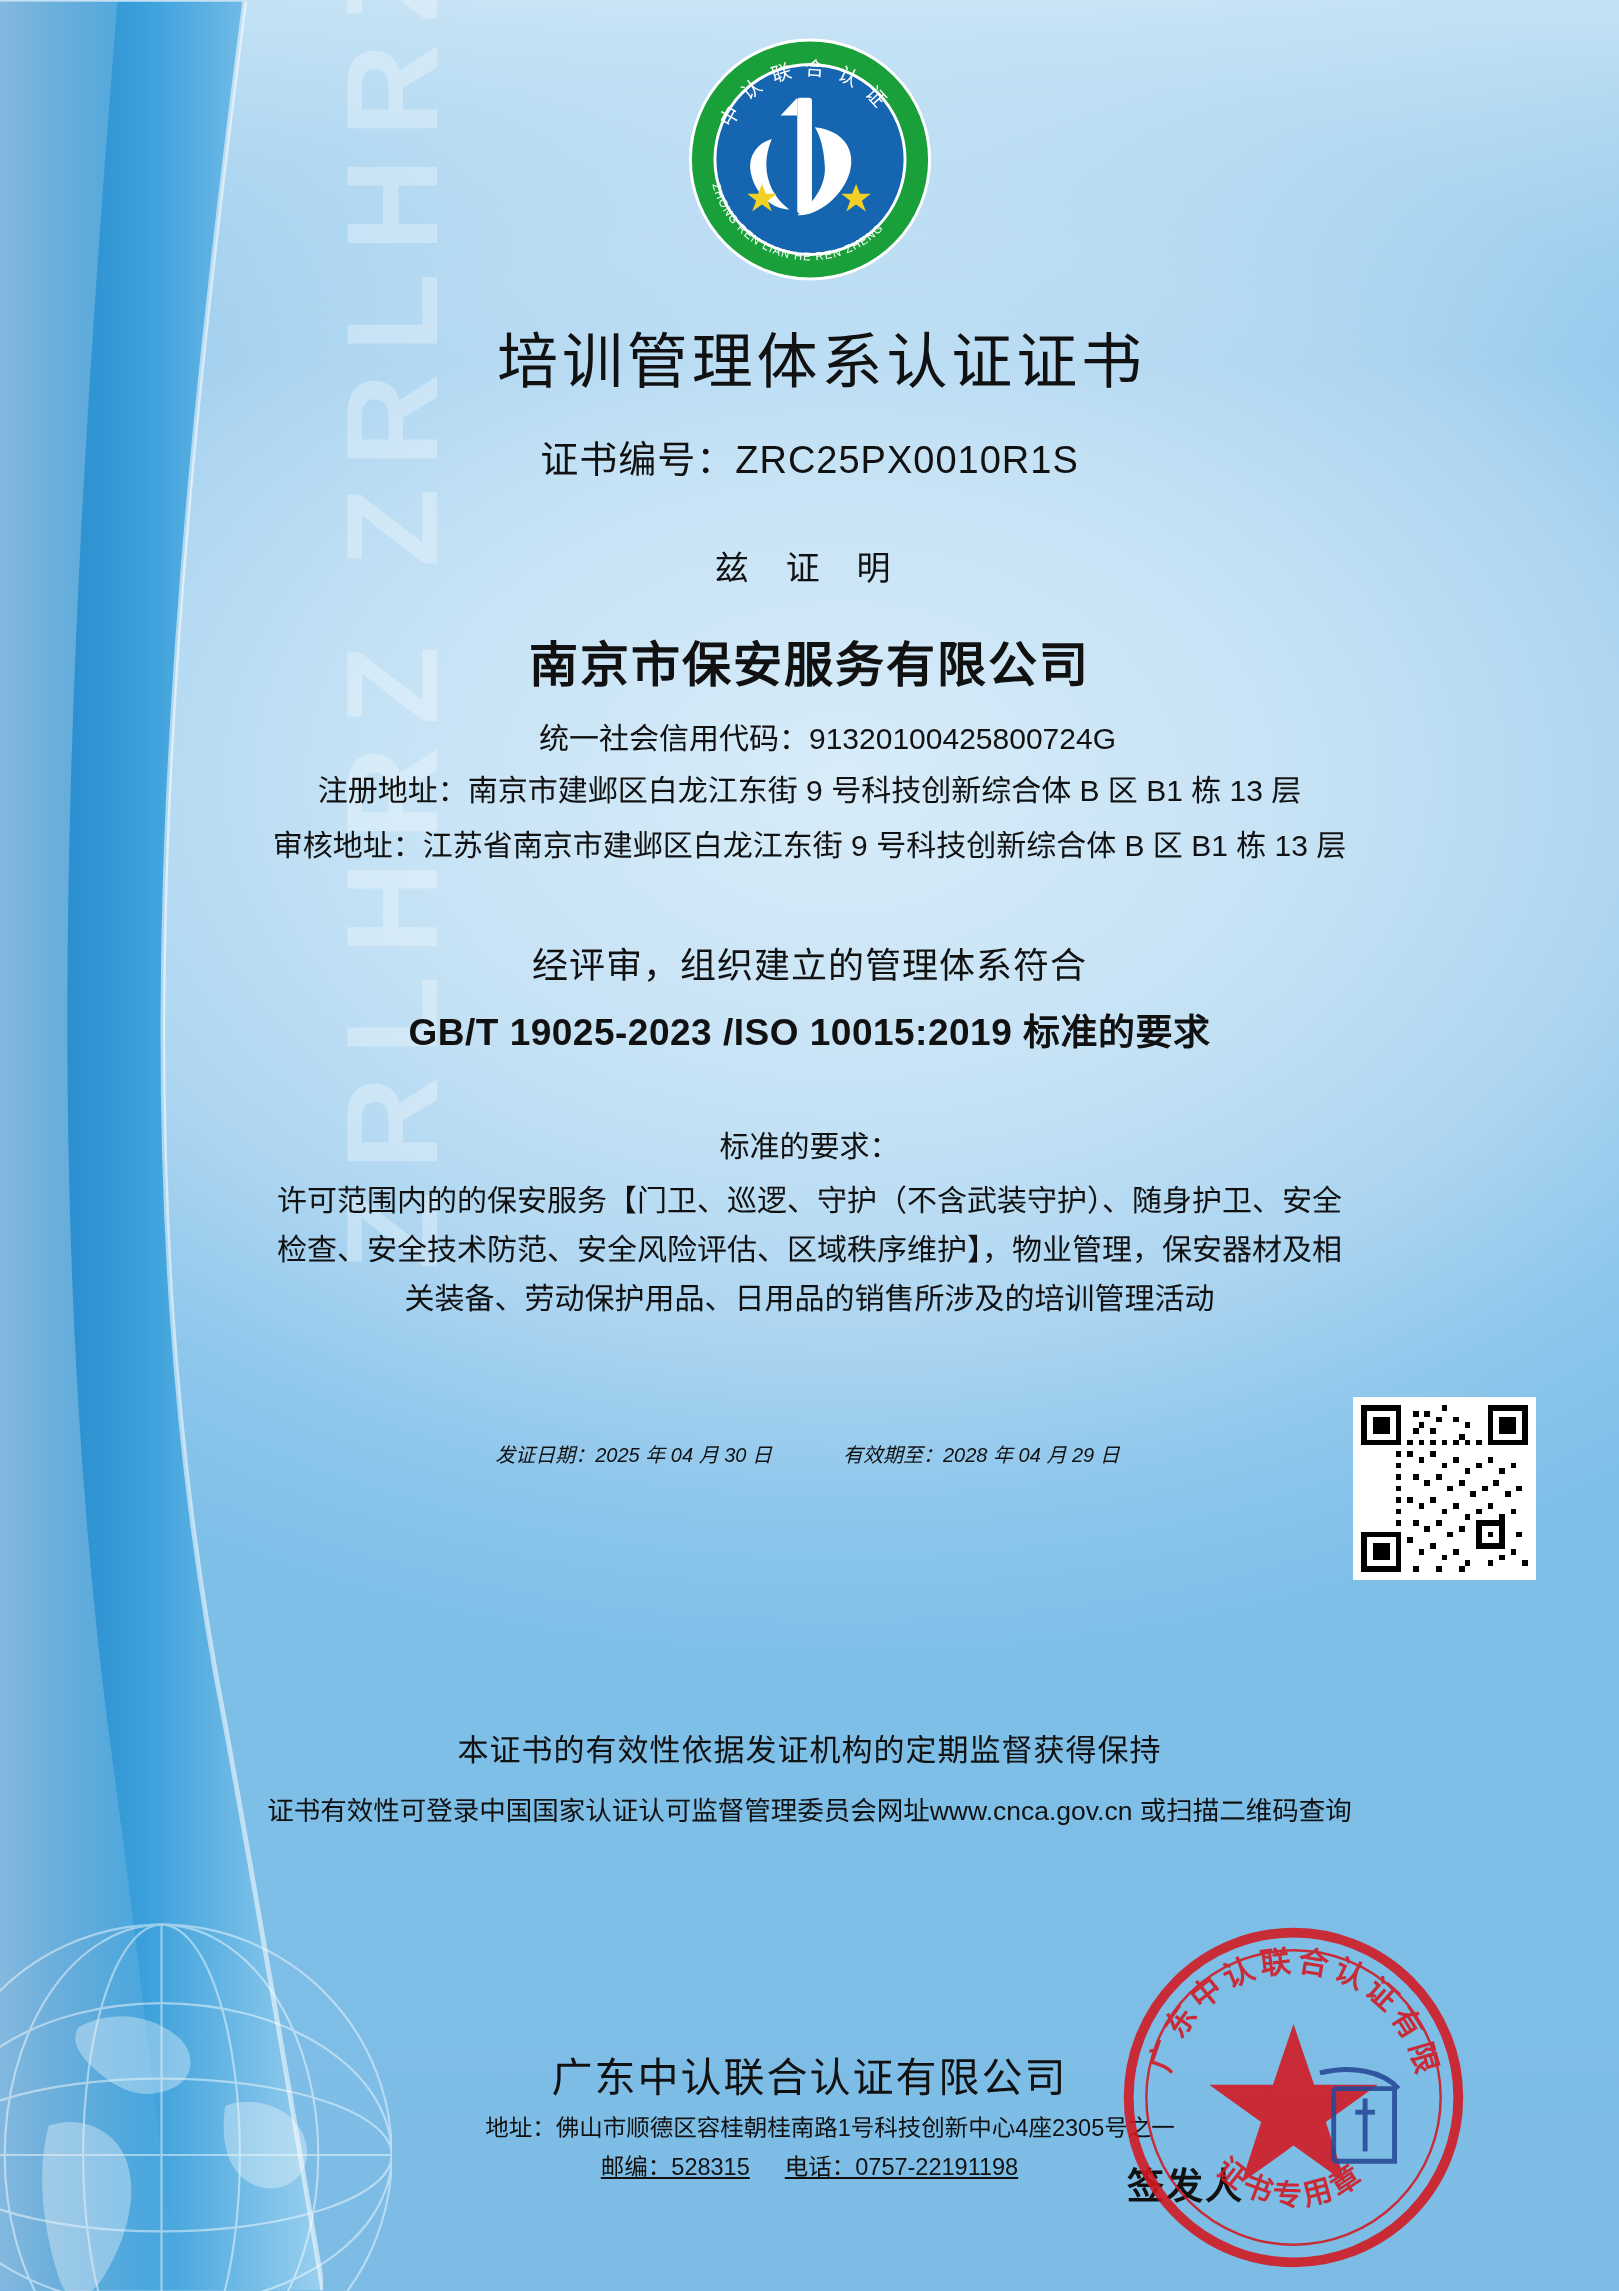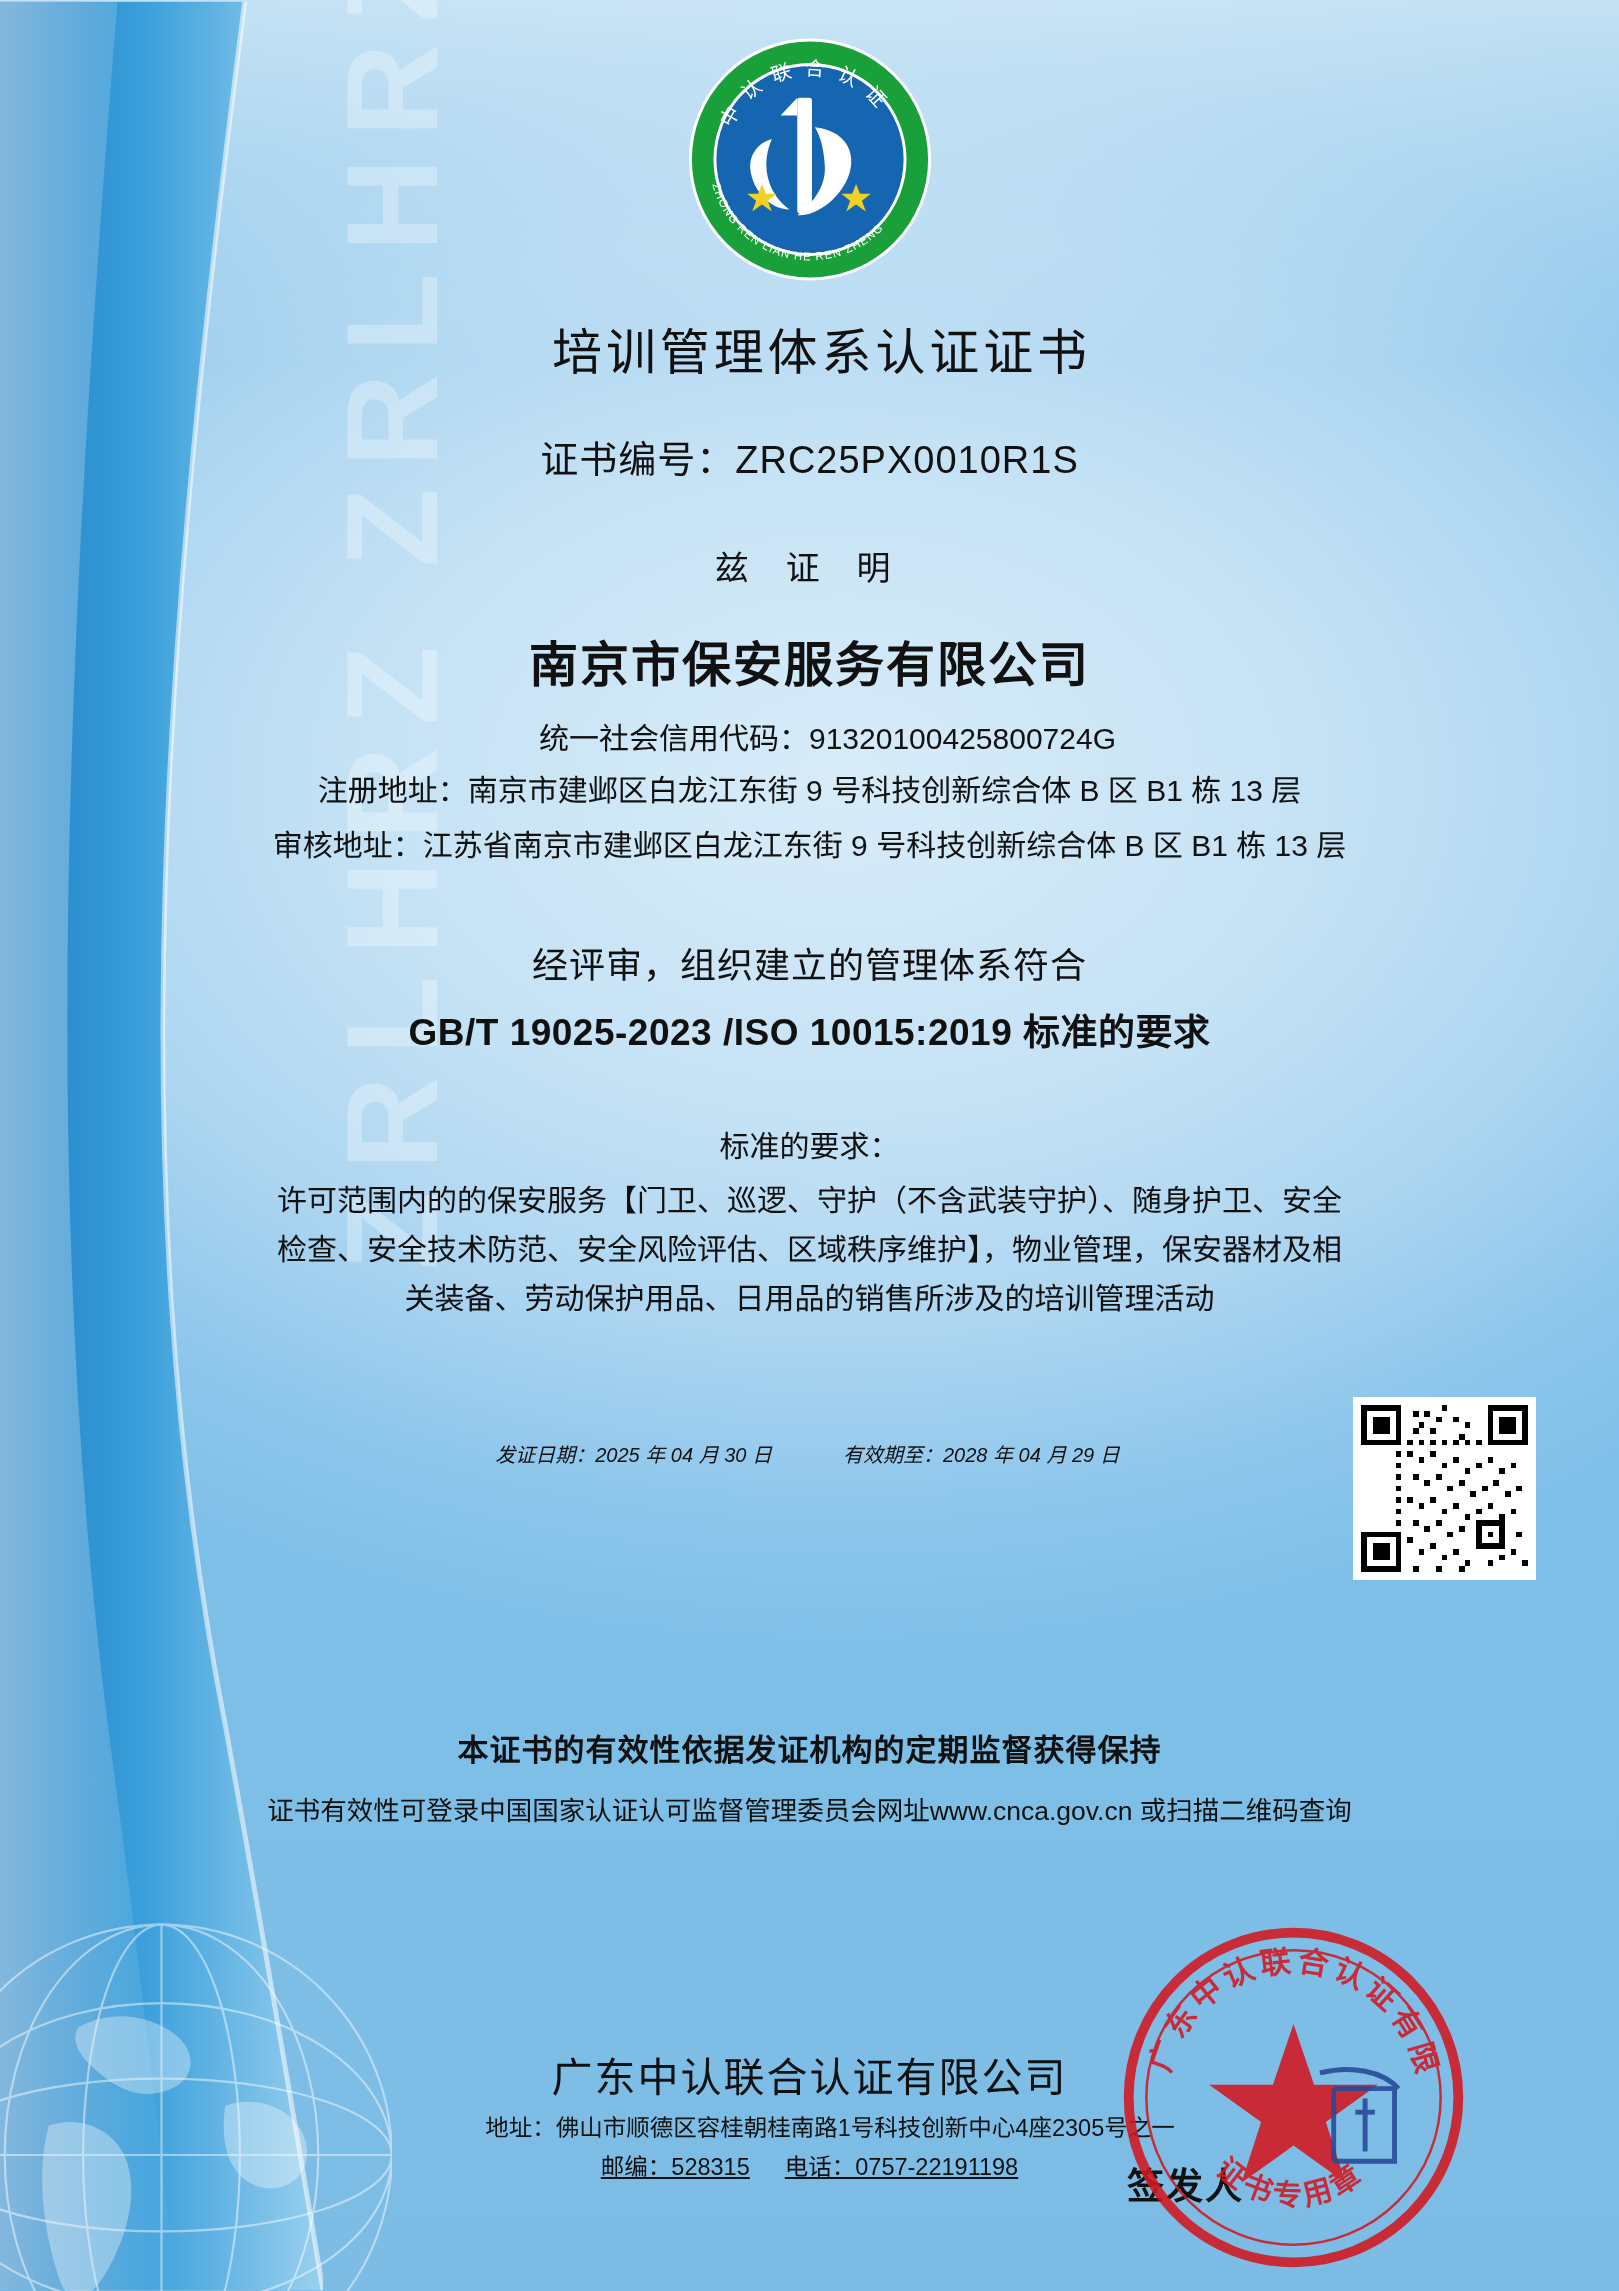--- a/index.html
+++ b/index.html
@@ -79,21 +79,21 @@
 
   
   .content {
     position: absolute;
     left: 0; right: 0; top: 0;
     text-align: center;
   }
   .title {
     position: absolute;
     top: 312px; left: 0; right: 0;
-    font-size: 50px;
+    font-size: 61px;
     letter-spacing: 3.9px;
     color: #111;
     font-weight: 500;
     font-family: "DejaVu Sans", "Liberation Sans", sans-serif;
     padding-left: 24px;
   }
   .cert-no {
     position: absolute;
     top: 429px; left: 0; right: 0;
     font-size: 38px;
@@ -171,21 +171,21 @@
     left: 0; right: 4px;
     font-size: 20px;
     color: #111;
     font-style: italic;
   }
   .dates .gap { display: inline-block; width: 71px; }
   .footer-note1 {
     position: absolute;
     top: 1725px; left: 0; right: 0;
     font-size: 31px;
-    font-weight: bold;
+    font-weight: normal;
     color: #111;
     letter-spacing: 1px;
   }
   .footer-note2 {
     position: absolute;
     top: 1789px; left: 0; right: 0;
     font-size: 26.5px;
     color: #111;
   }
   .issuer {

